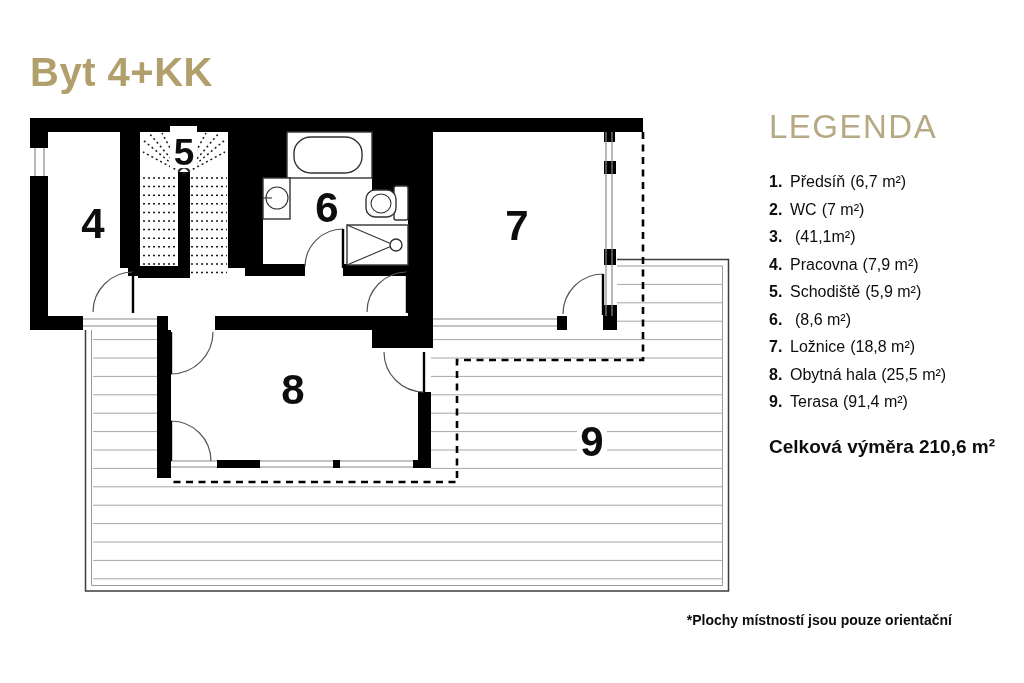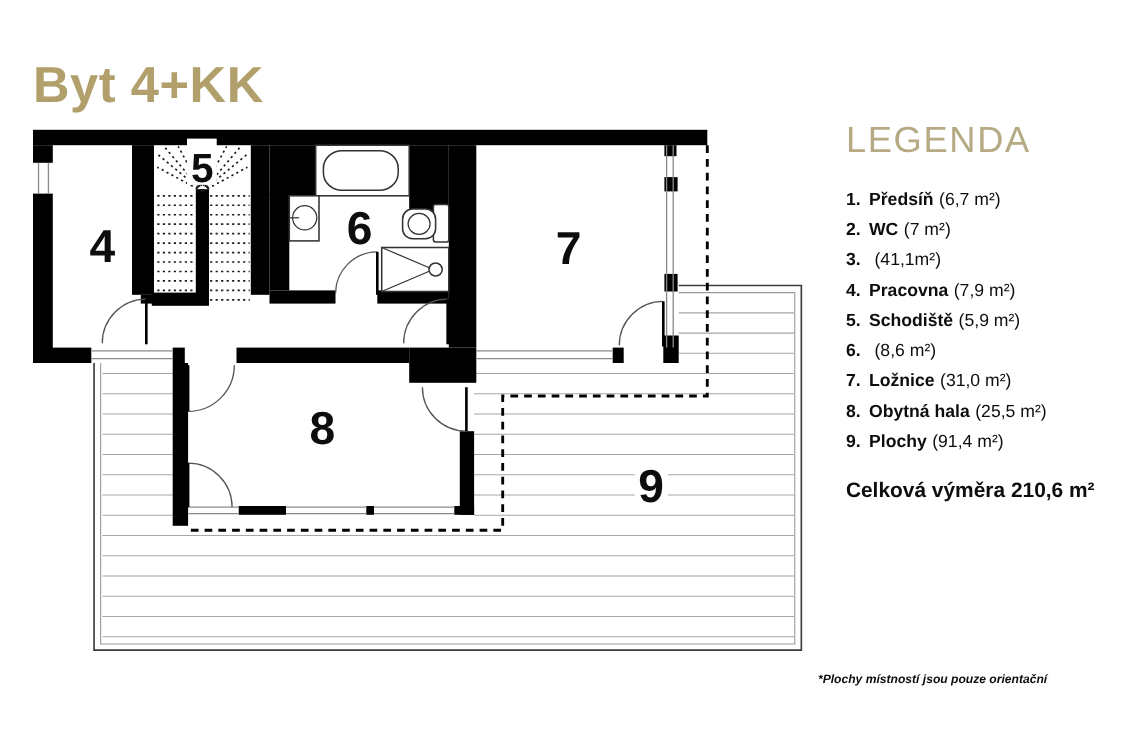--- a/index.html
+++ b/index.html
@@ -7,42 +7,42 @@
     --legend-heading:#b6aa85;
     --wall:#000000;
     --deck-line:#a6a6a6;
   }
   *{margin:0;padding:0;box-sizing:border-box;}
   html,body{width:1024px;height:683px;background:#ffffff;overflow:hidden;}
   body{font-family:"Liberation Sans",sans-serif;color:#0d0d0d;position:relative;}
   .page{position:absolute;inset:0;}
   .page-title{
     position:absolute;left:30px;top:50px;
-    font-size:46px;font-weight:bold;letter-spacing:.5px;
+    font-size:40px;font-weight:bold;letter-spacing:.5px;
     color:var(--accent);
   }
   .plan-svg{position:absolute;left:0;top:0;width:1024px;height:683px;}
   
   .legend{position:absolute;left:753px;top:108px;width:268px;margin-left:16px;}
   .legend-heading{
     font-size:33px;font-weight:400;letter-spacing:1.5px;
     color:var(--legend-heading);margin-bottom:22px;
   }
   .legend-list{list-style:none;}
   .legend-item{
     display:flex;align-items:baseline;
     font-size:16px;line-height:27.5px;white-space:nowrap;
   }
   .legend-item .num{font-weight:bold;min-width:21px;}
-  .legend-item .name{font-weight:bold;}
+  .legend-item .name{font-weight:normal;}
   .legend-item .area{font-weight:normal;margin-left:5px;}
   .legend-total{font-size:19px;font-weight:bold;margin-top:20px;}
   .footnote{
     position:absolute;left:640px;top:612px;width:312px;
-    text-align:right;font-size:11px;font-weight:bold;font-style:italic;
+    text-align:right;font-size:14px;font-weight:bold;
   }
   
   .wall{fill:var(--wall);stroke:none;}
   .deck{stroke:var(--deck-line);stroke-width:1;}
   .bound-outer{fill:none;stroke:#3c3c3c;stroke-width:1.5;}
   .bound-inner{fill:none;stroke:#9a9a9a;stroke-width:1;}
   .dashed-outline{fill:none;stroke:#000;stroke-width:2.6;stroke-dasharray:7 5.5;}
   .win{stroke:#8a8a8a;stroke-width:1.2;fill:none;}
   .fixture{fill:#ffffff;stroke:#333;stroke-width:1.4;}
   .fixline{fill:none;stroke:#333;stroke-width:1.1;}
@@ -296,32 +296,32 @@
   </li>
 
   <li class="legend-item">
     <span class="num">6.</span>
     <span class="area">(8,6 m²)</span>
   </li>
 
   <li class="legend-item">
     <span class="num">7.</span>
     <span class="name">Ložnice</span>
-    <span class="area">(31,0 m²)</span>
+    <span class="area">(18,8 m²)</span>
   </li>
 
   <li class="legend-item">
     <span class="num">8.</span>
     <span class="name">Obytná hala</span>
     <span class="area">(25,5 m²)</span>
   </li>
 
   <li class="legend-item">
     <span class="num">9.</span>
-    <span class="name">Plochy</span>
+    <span class="name">Terasa</span>
     <span class="area">(91,4 m²)</span>
   </li>
 </ol>
     <div class="legend-total">Celková výměra 210,6 m²</div>
   </div>
 
   <div class="footnote">*Plochy místností jsou pouze orientační</div>
 </div>
 
 </body></html>

